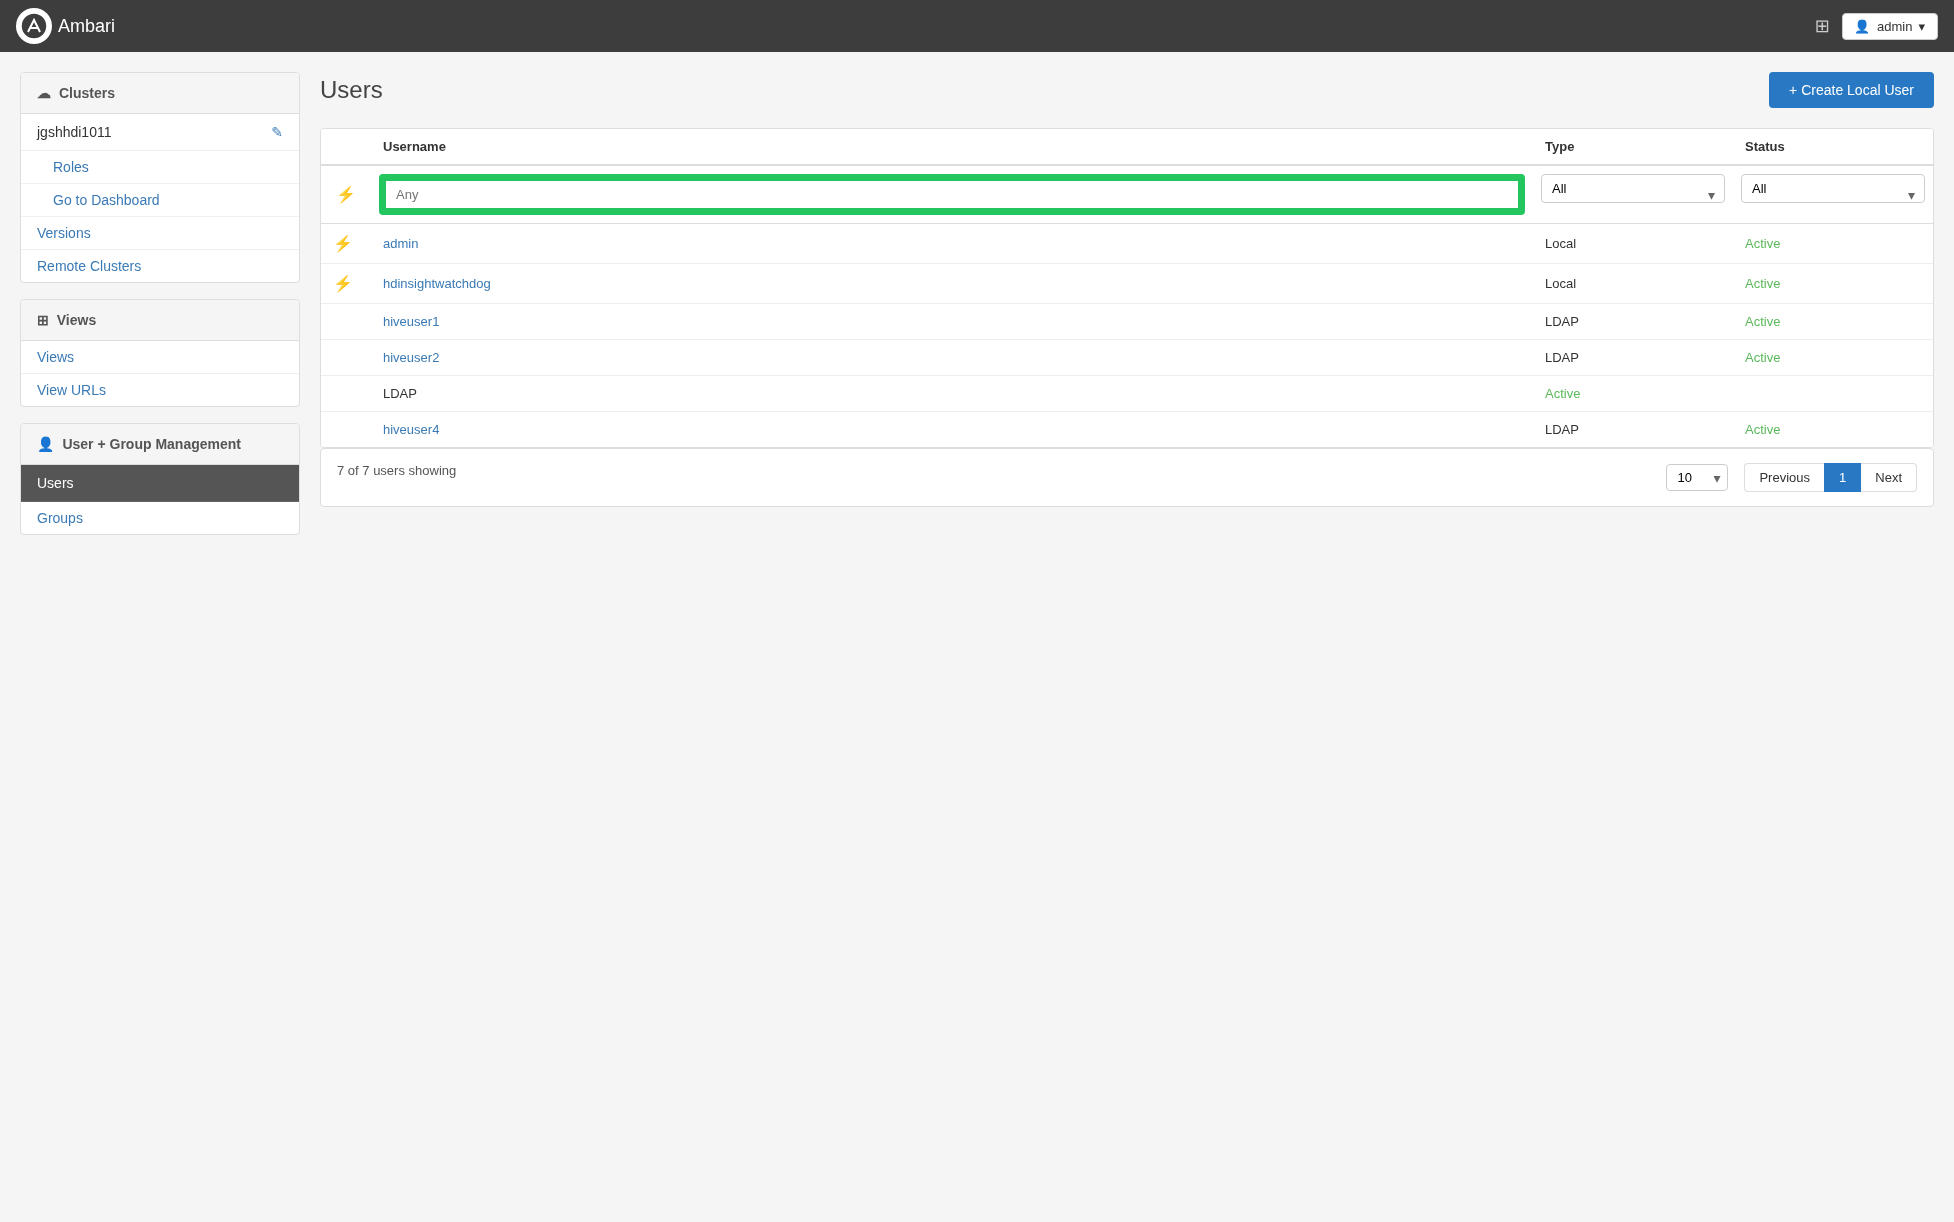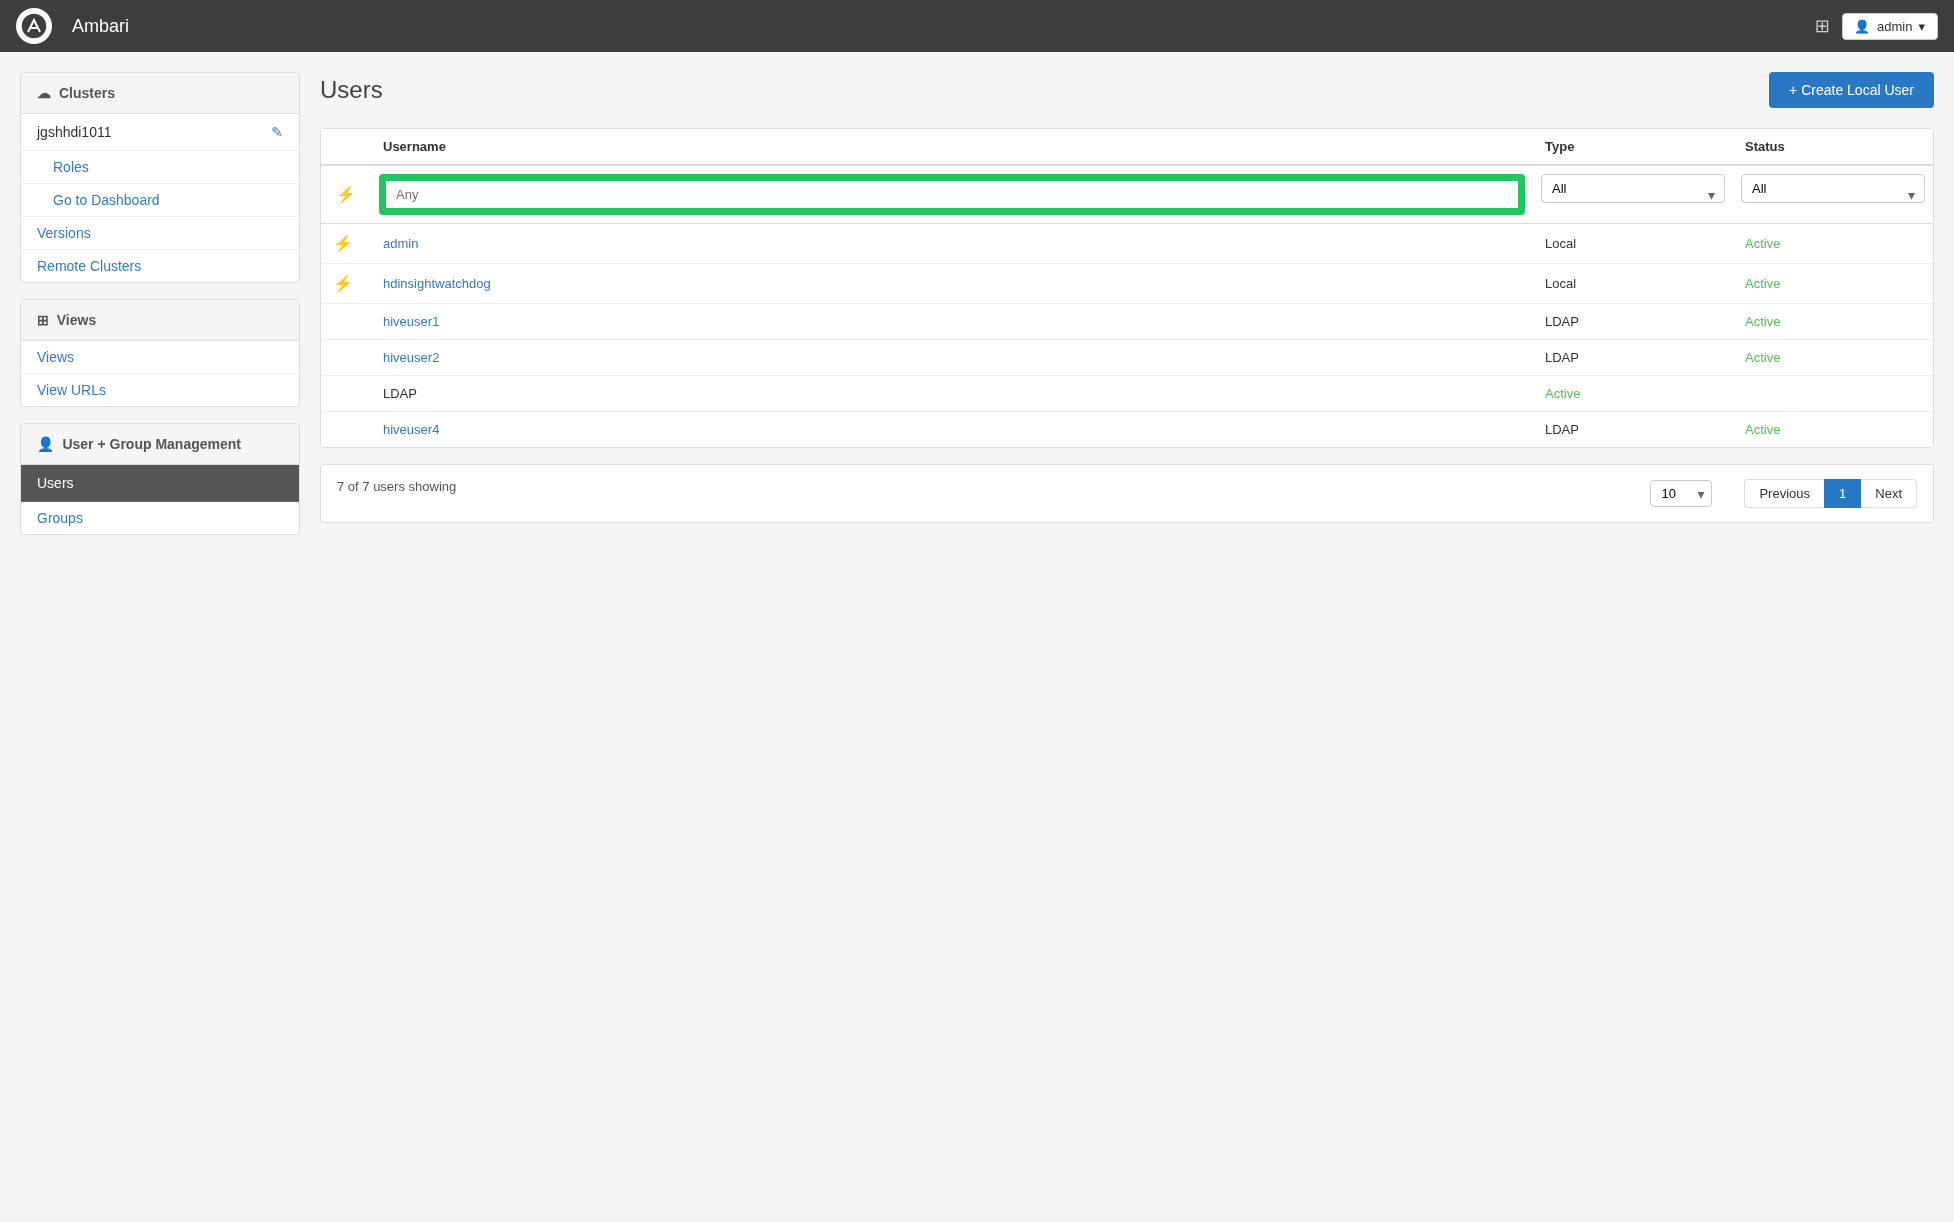--- a/index.html
+++ b/index.html
@@ -7,21 +7,21 @@
 
     
     .topnav {
       background: #3d3d3d;
       height: 52px;
       display: flex;
       align-items: center;
       padding: 0 16px;
       justify-content: space-between;
     }
-    .topnav-left { display: flex; align-items: center; gap: 20px; }
+    .topnav-left { display: flex; align-items: center; gap: 6px; }
     .topnav-logo {
       width: 36px; height: 36px;
       background: #fff;
       border-radius: 50%;
       display: flex; align-items: center; justify-content: center;
       font-weight: bold; font-size: 13px; color: #3d3d3d;
     }
     .topnav-title { color: #fff; font-size: 18px; font-weight: 300; }
     .topnav-right { display: flex; align-items: center; gap: 12px; }
     .grid-icon { color: #ccc; font-size: 18px; cursor: pointer; }
@@ -115,21 +115,20 @@
       cursor: pointer;
       display: flex; align-items: center; gap: 6px;
     }
 
     
     .table-container {
       background: #fff;
       border: 1px solid #ddd;
       border-radius: 4px;
       overflow: hidden;
-      margin-bottom: 16px;
     }
     .table-header-row {
       display: grid;
       grid-template-columns: 50px 1fr 200px 200px;
       background: #fff;
       border-bottom: 2px solid #ddd;
       padding: 10px 0;
     }
     .col-header {
       font-weight: 700;
@@ -413,21 +412,21 @@
           </div>
         <div class="data-cell">LDAP</div>
         <div class="data-cell status-active">Active</div>
       </div>
 
     </div>
 
     <div class="pagination-row">
       <span class="pagination-info">7 of 7 users showing</span>
       <div class="pagination-controls">
-        <div class="per-page-wrapper" style="margin-right: 32px;">
+        <div class="per-page-wrapper" style="margin-right: 16px;">
           <select>
             <option>10</option>
             <option>25</option>
             <option>50</option>
             <option>100</option>
           </select>
         </div>
         <div class="pagination-btns">
           <button class="page-btn">Previous</button>
           <button class="page-btn-active">1</button>

